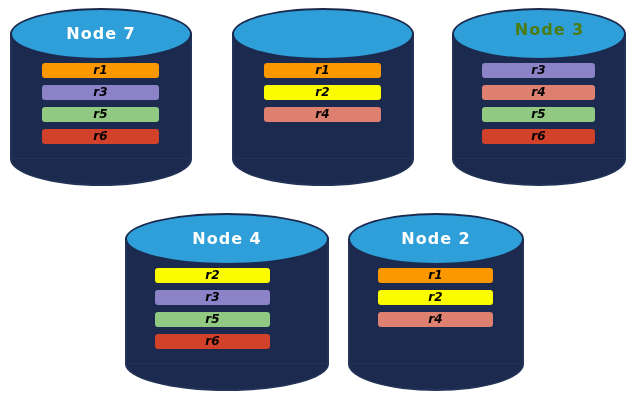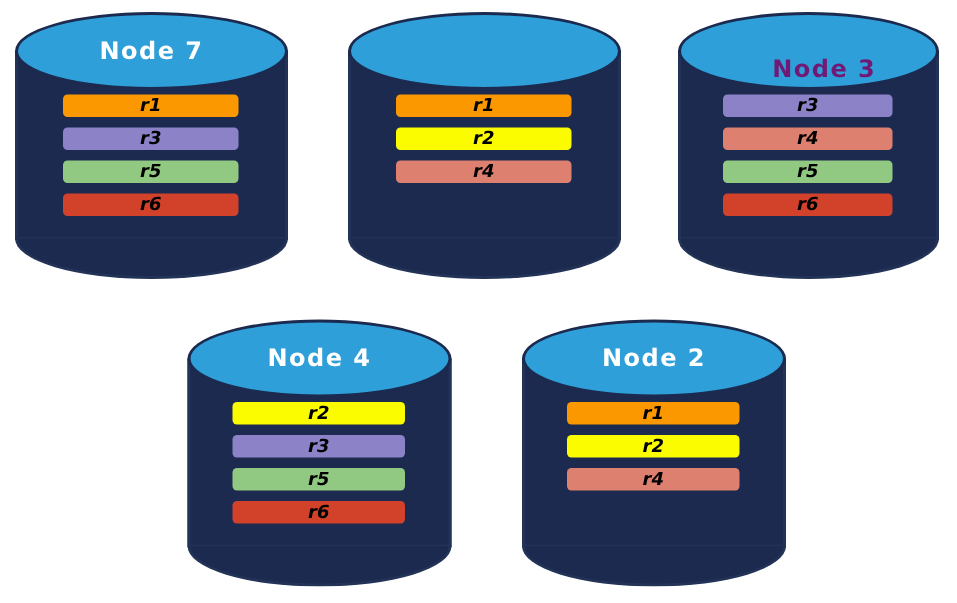--- a/index.html
+++ b/index.html
@@ -117,29 +117,29 @@
       <div class="replica-stack" style="left: 32px; top: 55px; width: 117px;">
         <div class="replica-bar" style="background: rgb(251, 152, 0); color: rgb(0, 0, 0);">r1</div>
         <div class="replica-bar" style="background: rgb(252, 252, 0); color: rgb(0, 0, 0);">r2</div>
         <div class="replica-bar" style="background: rgb(221, 128, 112); color: rgb(0, 0, 0);">r4</div>
       </div>
     </div>
     <div class="node" style="left: 452px; top: 8px; width: 174px; height: 178px;">
       <div class="cyl-body" style="top: 26px; height: 126px; background: rgb(27, 42, 78); border-color: rgb(34, 51, 87);"></div>
       <div class="cyl-bottom" style="top: 151px; height: 27px; background: rgb(27, 42, 78); border-color: rgb(34, 51, 87);"></div>
       <div class="cyl-top" style="top: 0px; height: 52px; background: rgb(46, 159, 216); border-color: rgb(27, 42, 78);"></div>
-      <div class="node-label" style="top: 28px; color: #701a75; margin-left: 21px;">Node  3</div>
+      <div class="node-label" style="top: 12px; color: #4d7c0f; margin-left: 21px;">Node  3</div>
       <div class="replica-stack" style="left: 30px; top: 55px; width: 113px;">
         <div class="replica-bar" style="background: rgb(139, 130, 200); color: rgb(0, 0, 0);">r3</div>
         <div class="replica-bar" style="background: rgb(221, 128, 112); color: rgb(0, 0, 0);">r4</div>
         <div class="replica-bar" style="background: rgb(145, 200, 130); color: rgb(0, 0, 0);">r5</div>
         <div class="replica-bar" style="background: rgb(210, 65, 42); color: rgb(0, 0, 0);">r6</div>
       </div>
     </div>
-    <div class="node" style="left: 125px; top: 213px; width: 176px; height: 178px;">
+    <div class="node" style="left: 125px; top: 213px; width: 204px; height: 178px;">
       <div class="cyl-body" style="top: 26px; height: 126px; background: rgb(27, 42, 78); border-color: rgb(34, 51, 87);"></div>
       <div class="cyl-bottom" style="top: 151px; height: 27px; background: rgb(27, 42, 78); border-color: rgb(34, 51, 87);"></div>
       <div class="cyl-top" style="top: 0px; height: 52px; background: rgb(46, 159, 216); border-color: rgb(27, 42, 78);"></div>
       <div class="node-label" style="top: 16px; color: rgb(255, 255, 255);">Node  4</div>
       <div class="replica-stack" style="left: 30px; top: 55px; width: 115px;">
         <div class="replica-bar" style="background: rgb(252, 252, 0); color: rgb(0, 0, 0);">r2</div>
         <div class="replica-bar" style="background: rgb(139, 130, 200); color: rgb(0, 0, 0);">r3</div>
         <div class="replica-bar" style="background: rgb(145, 200, 130); color: rgb(0, 0, 0);">r5</div>
         <div class="replica-bar" style="background: rgb(210, 65, 42); color: rgb(0, 0, 0);">r6</div>
       </div>

